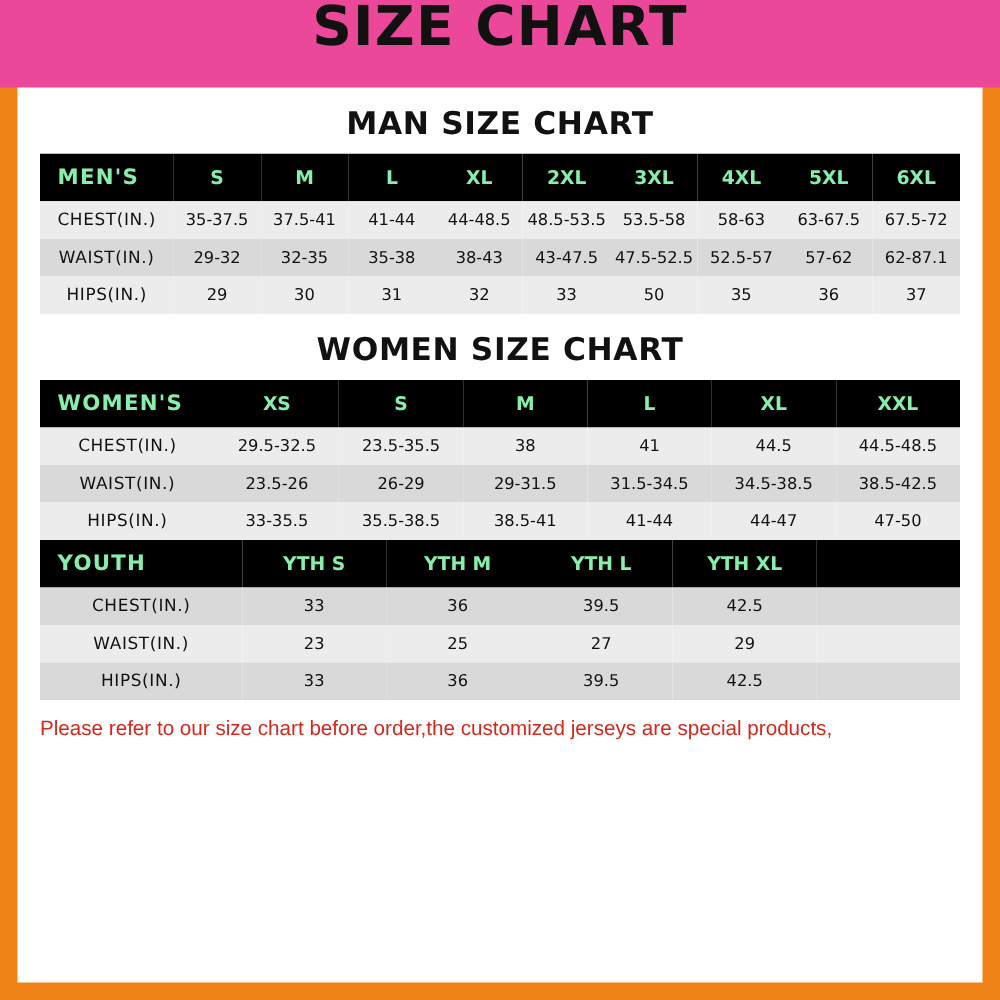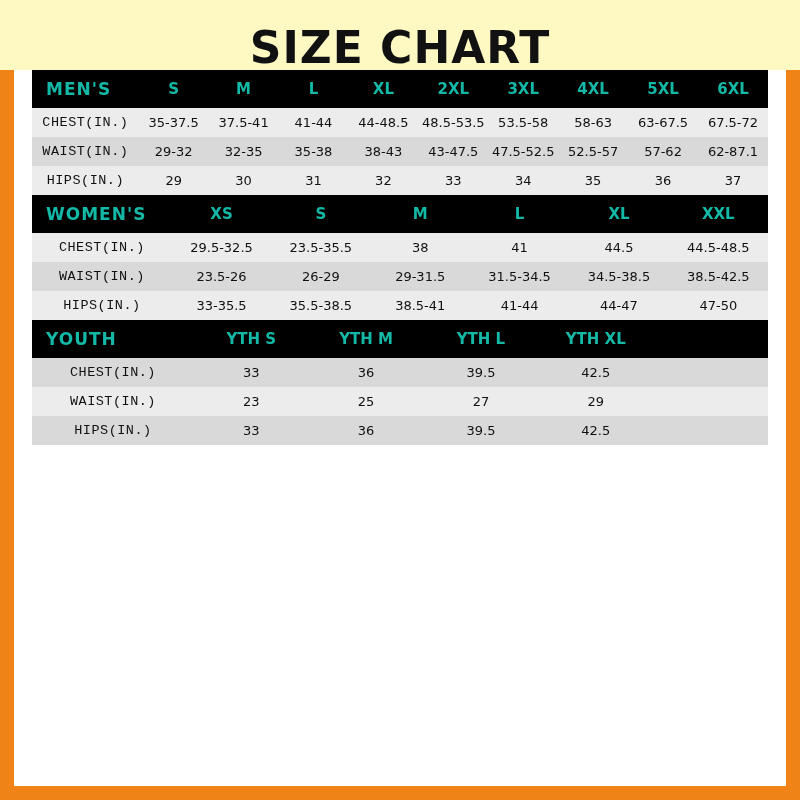--- a/index.html
+++ b/index.html
@@ -17,23 +17,23 @@
     position: relative;
     width: 800px;
     height: 800px;
     background: #ffffff;
     box-sizing: border-box;
     border-left: 14px solid #f08318;
     border-right: 14px solid #f08318;
   }
   .banner {
     height: 70px;
-    background: #fef9c3;
+    background: #ec4899;
     display: flex;
-    align-items: flex-end;
+    align-items: flex-start;
     justify-content: center;
     margin: 0 -14px;
   }
   .banner-title {
     font-family: "DejaVu Sans", sans-serif;
     font-weight: bold;
     font-size: 44px;
     letter-spacing: 1px;
     color: #111111;
     line-height: 1;
@@ -50,21 +50,21 @@
     margin: 14px 0 10px 0;
     letter-spacing: 0.5px;
   }
   table.sizetable {
     width: 100%;
     border-collapse: collapse;
     table-layout: fixed;
   }
   table.sizetable thead th {
     background: #000000;
-    color: #14b8a6;
+    color: #86efac;
     font-family: "DejaVu Sans", sans-serif;
     font-weight: bold;
     font-size: 15px;
     padding: 9px 2px;
     text-align: center;
   }
   table.sizetable thead th.rowhead {
     text-align: left;
     padding-left: 14px;
     font-size: 17px;
@@ -74,21 +74,20 @@
     font-family: "DejaVu Sans", sans-serif;
     font-size: 13px;
     color: #111111;
     padding: 7px 2px;
     text-align: center;
   }
   table.sizetable tbody td.rowlabel {
     text-align: center;
     font-size: 13.5px;
     letter-spacing: 0.5px;
-    font-family: Liberation Mono, monospace;
   }
   table.sizetable tbody tr.light td {
     background: #ececec;
   }
   table.sizetable tbody tr.dark td {
     background: #d9d9d9;
   }
   .men-col-1 { width: 14.5%; }
   .women-col-1 { width: 19%; }
   .youth-col-1 { width: 22%; }
@@ -112,20 +111,21 @@
 </head>
 <body>
 
 <div class="page">
 
   <div class="banner">
     <div class="banner-title">SIZE CHART</div>
   </div>
 
   <div class="section">
+    <div class="section-title">MAN SIZE CHART</div>
     <table class="sizetable">
       <colgroup>
         <col class="men-col-1">
           <col>
           <col>
           <col>
           <col>
           <col>
           <col>
           <col>
@@ -171,30 +171,31 @@
           <td>57-62</td>
           <td>62-87.1</td>
         </tr>
         <tr class="light">
           <td class="rowlabel">HIPS(IN.)</td>
           <td>29</td>
           <td>30</td>
           <td>31</td>
           <td>32</td>
           <td>33</td>
-          <td>34</td>
+          <td>50</td>
           <td>35</td>
           <td>36</td>
           <td>37</td>
         </tr>
       </tbody>
     </table>
   </div>
 
   <div class="section">
+    <div class="section-title">WOMEN SIZE CHART</div>
     <table class="sizetable">
       <colgroup>
         <col class="women-col-1">
           <col>
           <col>
           <col>
           <col>
           <col>
           <col>
       </colgroup>
@@ -284,16 +285,17 @@
           <td>36</td>
           <td>39.5</td>
           <td>42.5</td>
           <td></td>
         </tr>
       </tbody>
     </table>
   </div>
 
   <div class="footer-note">
+    <div>Please refer to our size chart before order,the customized jerseys are special products,</div>
   </div>
 
   <div class="bottom-bar"></div>
 </div>
 
 </body></html>

